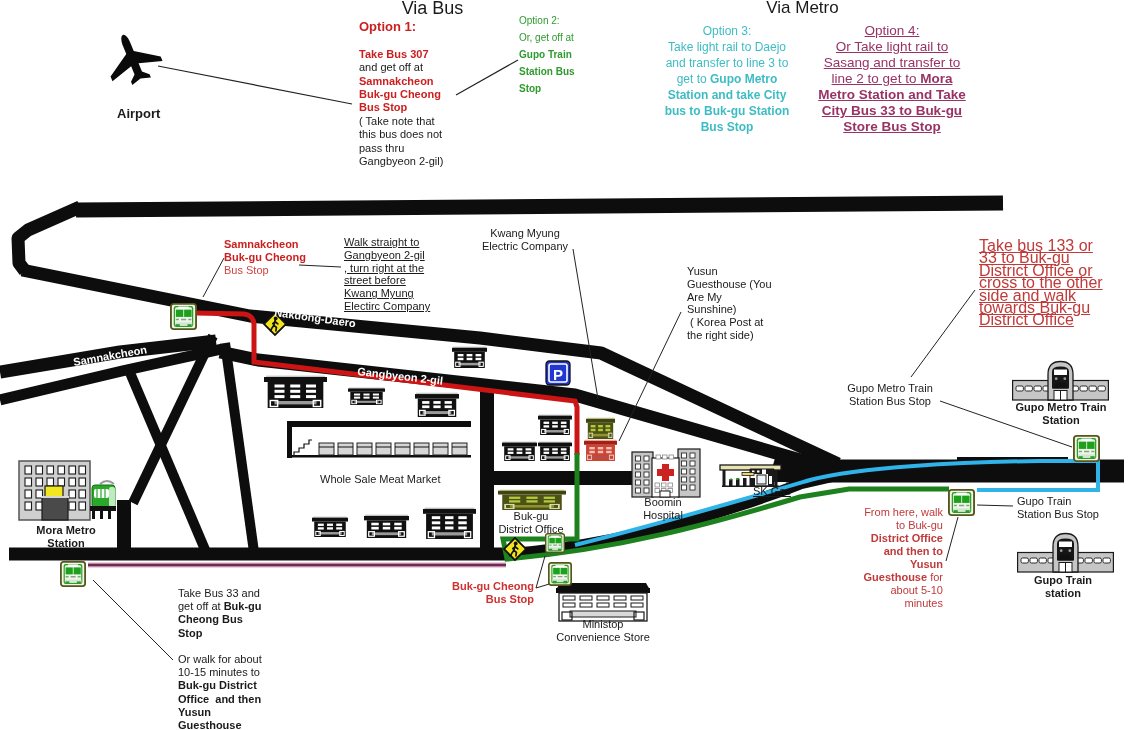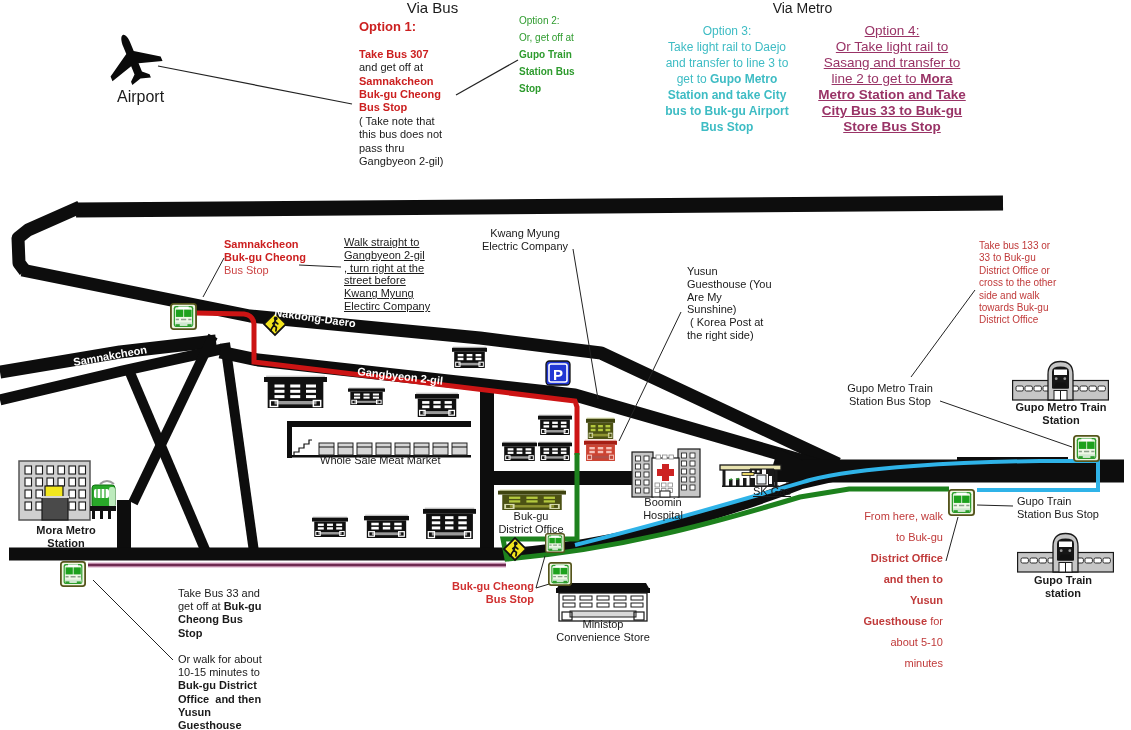--- a/index.html
+++ b/index.html
@@ -404,62 +404,62 @@
 <use href="#station" x="1017" y="532" width="97" height="41"></use>
 
 <text x="274" y="316" transform="rotate(8 274 316)" fill="#fff" font-size="11" font-weight="bold" font-family="Liberation Sans">Nakdong-Daero</text>
 
 <text x="74" y="366" transform="rotate(-10 74 366)" fill="#fff" font-size="11" font-weight="bold" font-family="Liberation Sans">Samnakcheon</text>
 
 <text x="357" y="375" transform="rotate(6.5 357 375)" fill="#fff" font-size="11" font-weight="bold" font-family="Liberation Sans">Gangbyeon 2-gil</text>
 
 </svg>
 
-<div class="t c" style="left:385px;top:2px;width:95px;font-size:15px;">Via Bus</div>
+<div class="t c" style="left:385px;top:2px;width:95px;font-size:18px;">Via Bus</div>
 
 <div class="t" style="left:359px;top:20px;color:#cc2020;font-weight:bold;line-height:13.4px;"><span style="font-size:13px;">Option 1:</span><br><br>Take Bus 307<br><span style="color:#1a1a1a;font-weight:normal;">and get off at</span><br>Samnakcheon<br>Buk-gu Cheong<br>Bus Stop<br><span style="color:#1a1a1a;font-weight:normal;">( Take note that<br>this bus does not<br>pass thru<br>Gangbyeon 2-gil)</span></div>
 
 <div class="t" style="left:519px;top:12px;color:#2e9b2e;line-height:17px;font-size:10px;">Option 2:<br>Or, get off at<br><b>Gupo Train<br>Station Bus<br>Stop</b></div>
 
-<div class="t c" style="left:745px;top:2px;width:115px;font-size:14px;">Via Metro</div>
-
-<div class="t c" style="left:647px;top:23px;width:160px;color:#3ebcc4;line-height:16px;font-size:12px;">Option 3:<br>Take light rail to Daejo<br>and transfer to line 3 to<br>get to <b>Gupo Metro</b><br><b>Station and take City</b><br><b>bus to Buk-gu Airport</b><br><b>Bus Stop</b></div>
+<div class="t c" style="left:745px;top:2px;width:115px;font-size:17px;">Via Metro</div>
+
+<div class="t c" style="left:647px;top:23px;width:160px;color:#3ebcc4;line-height:16px;font-size:12px;">Option 3:<br>Take light rail to Daejo<br>and transfer to line 3 to<br>get to <b>Gupo Metro</b><br><b>Station and take City</b><br><b>bus to Buk-gu Station</b><br><b>Bus Stop</b></div>
 
 <div class="t c" style="left:812px;top:23px;width:160px;color:#993366;line-height:16px;font-size:13.5px;text-decoration:underline;">Option 4:<br>Or Take light rail to<br>Sasang and transfer to<br>line 2 to get to <b>Mora</b><br><b>Metro Station and Take</b><br><b>City Bus 33 to Buk-gu</b><br><b>Store Bus Stop</b></div>
 
-<div class="t" style="left:117px;top:91px;font-size:16px;">Airport</div>
+<div class="t" style="left:117px;top:108px;font-size:13px;font-weight:bold;">Airport</div>
 
 <div class="t" style="left:224px;top:238px;color:#cc2020;font-weight:bold;">Samnakcheon<br>Buk-gu Cheong<br><span style="font-weight:normal;color:#cc4444;">Bus Stop</span></div>
 
 <div class="t" style="left:344px;top:236px;text-decoration:underline;">Walk straight to<br>Gangbyeon 2-gil<br>, turn right at the<br>street before<br>Kwang Myung<br>Electirc Company</div>
 
 <div class="t c" style="left:465px;top:227px;width:120px;">Kwang Myung<br>Electric Company</div>
 
 <div class="t" style="left:687px;top:265px;">Yusun<br>Guesthouse (You<br>Are My<br>Sunshine)<br>&nbsp;( Korea Post at<br>the right side)</div>
 
-<div class="t" style="left:979px;top:240px;color:#c03a3a;line-height:12.4px;font-size:10px;">Take bus 133 or<br>33 to Buk-gu<br>District Office or<br>cross to the other<br>side and walk<br>towards Buk-gu<br>District Office</div>
+<div class="t" style="left:979px;top:240px;color:#c03a3a;line-height:12.4px;font-size:16px;text-decoration:underline;">Take bus 133 or<br>33 to Buk-gu<br>District Office or<br>cross to the other<br>side and walk<br>towards Buk-gu<br>District Office</div>
 
 <div class="t c" style="left:830px;top:382px;width:120px;">Gupo Metro Train<br>Station Bus Stop</div>
 
 <div class="t c" style="left:1001px;top:401px;width:120px;font-weight:bold;">Gupo Metro Train<br>Station</div>
 
 <div class="t" style="left:1017px;top:495px;">Gupo Train<br>Station Bus Stop</div>
 
-<div class="t r" style="left:803px;top:506px;width:140px;color:#c03a3a;line-height:21px;">From here, walk<br>to Buk-gu<br><b>District Office</b><br><b>and then to</b><br><b>Yusun</b><br><b>Guesthouse</b> for<br>about 5-10<br>minutes</div>
+<div class="t r" style="left:803px;top:506px;width:140px;color:#c03a3a;line-height:13px;">From here, walk<br>to Buk-gu<br><b>District Office</b><br><b>and then to</b><br><b>Yusun</b><br><b>Guesthouse</b> for<br>about 5-10<br>minutes</div>
 
 <div class="t c" style="left:1003px;top:574px;width:120px;font-weight:bold;">Gupo Train<br>station</div>
 
 <div class="t c" style="left:6px;top:524px;width:120px;font-weight:bold;">Mora Metro<br>Station</div>
 
 <div class="t c" style="left:603px;top:496px;width:120px;">Boomin<br>Hospital</div>
 
 <div class="t" style="left:753px;top:485px;text-decoration:underline;">SK Gas</div>
 
 <div class="t c" style="left:471px;top:510px;width:120px;">Buk-gu<br>District Office</div>
 
 <div class="t r" style="left:414px;top:580px;width:120px;color:#d03030;font-weight:bold;">Buk-gu Cheong<br>Bus Stop</div>
 
 <div class="t c" style="left:543px;top:618px;width:120px;">Ministop<br>Convenience Store</div>
 
-<div class="t" style="left:320px;top:454px;">Whole Sale Meat Market</div>
+<div class="t" style="left:320px;top:473px;">Whole Sale Meat Market</div>
 
 <div class="t" style="left:178px;top:587px;line-height:13.2px;">Take Bus 33 and<br>get off at <b>Buk-gu</b><br><b>Cheong Bus</b><br><b>Stop</b><br><br>Or walk for about<br>10-15 minutes to<br><b>Buk-gu District</b><br><b>Office&nbsp;&nbsp;and then</b><br><b>Yusun</b><br><b>Guesthouse</b></div>
 </div>
 
 </body></html>

